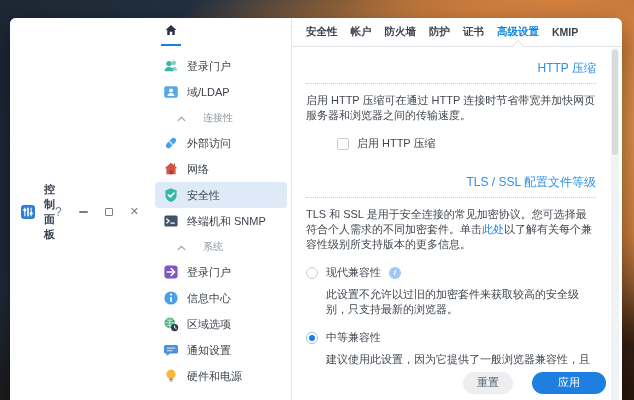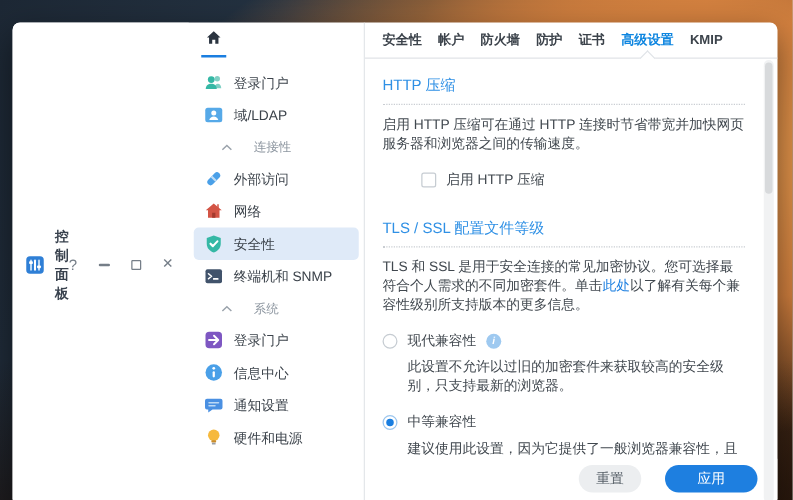--- a/index.html
+++ b/index.html
@@ -45,21 +45,21 @@
   .sb-item.selected{background:#dfeaf8;border-radius:4px;margin:0 4px;padding-left:8px;}
   .sb-icon{width:16px;height:16px;flex:0 0 16px;}
   .sb-section{height:24px;display:flex;align-items:center;gap:17px;padding:0 6px 0 26px;font-size:10px;color:#8d96a0;margin-top:1px;cursor:pointer;}
   
   .content-col{flex:1;display:flex;flex-direction:column;min-width:0;position:relative;}
   .tabs{flex:0 0 28px;display:flex;align-items:center;padding-left:14px;border-bottom:1px solid #e1e4e8;}
   .tab{font-size:10.5px;font-weight:bold;color:#3c434b;margin-right:13px;height:28px;display:flex;align-items:center;position:relative;cursor:pointer;white-space:nowrap;}
   .tab.active{color:#0f86e0;}
   .tab-caret{position:absolute;left:50%;bottom:-5px;width:8px;height:8px;background:#fff;border-left:1px solid #dfe3e7;border-top:1px solid #dfe3e7;transform:translateX(-50%) rotate(45deg);z-index:2;}
   .content-scroll{flex:1;padding:6px 26px 0 14px;overflow:hidden;font-size:11px;color:#41484f;min-height:0;}
-  .sec-title{color:#2f90e5;font-size:12px;padding:7px 0 6px;border-bottom:1px dotted #c9cdd2;}
+  .sec-title{color:#2f90e5;font-size:12px;padding:7px 0 6px;border-bottom:1px dotted #c9cdd2;text-align:right;}
   .para{margin-top:9px;line-height:15px;}
   .check-row{margin-top:13px;display:flex;align-items:center;gap:8px;cursor:pointer;padding-left:31px;}
   .checkbox{width:12px;height:12px;border:1px solid #c6ccd2;border-radius:2px;background:#fff;flex:0 0 12px;box-sizing:border-box;}
   .radio-row{margin-top:13px;display:flex;align-items:center;gap:8px;cursor:pointer;}
   .radio{width:12px;height:12px;border:1px solid #c6ccd2;border-radius:50%;background:#fff;flex:0 0 12px;box-sizing:border-box;position:relative;}
   .radio.checked{border-color:#9cc6ee;}
   .radio.checked::after{content:"";position:absolute;inset:2px;border-radius:50%;background:#1a7ee0;}
   .info-badge{width:12px;height:12px;border-radius:50%;background:#9ec9f0;color:#fff;font-size:8px;font-weight:bold;font-style:italic;display:flex;align-items:center;justify-content:center;cursor:pointer;}
   .opt-desc{margin:7px 0 0 20px;line-height:15px;}
   .spectre-gap{margin-top:16px;}
@@ -184,20 +184,29 @@
           <div class="sb-item">
             <span class="sb-icon"><svg viewBox="0 0 16 16">
                   <circle cx="8" cy="8" r="6.6" fill="#4aa0e8"></circle>
                   <rect x="7.1" y="6.9" width="1.8" height="5" rx="0.9" fill="#fff"></rect>
                   <circle cx="8" cy="4.6" r="1.1" fill="#fff"></circle>
                 </svg></span>
             <span class="sb-label">信息中心</span>
           </div>
           <div class="sb-item">
             <span class="sb-icon"><svg viewBox="0 0 16 16">
+                  <circle cx="6.8" cy="6.8" r="5.4" fill="#4caf7d"></circle>
+                  <path d="M1.6 6.8 H12 M6.8 1.6 V12 M3.2 3.4 C4.8 4.8 8.8 4.8 10.4 3.4 M3.2 10.2 C4.8 8.8 8.8 8.8 10.4 10.2" stroke="#fff" stroke-width="0.8" fill="none" opacity="0.85"></path>
+                  <circle cx="11.6" cy="11.6" r="3.6" fill="#2f3e4e"></circle>
+                  <path d="M11.6 9.9 V11.7 L13.1 12.5" stroke="#fff" stroke-width="1" fill="none" stroke-linecap="round"></path>
+                </svg></span>
+            <span class="sb-label">区域选项</span>
+          </div>
+          <div class="sb-item">
+            <span class="sb-icon"><svg viewBox="0 0 16 16">
                   <path d="M2.6 3 H13.4 A1.6 1.6 0 0 1 15 4.6 V10 A1.6 1.6 0 0 1 13.4 11.6 H7 L3.6 14 V11.6 H2.6 A1.6 1.6 0 0 1 1 10 V4.6 A1.6 1.6 0 0 1 2.6 3 Z" fill="#4a90e2"></path>
                   <rect x="3.6" y="5.6" width="8.8" height="1.2" rx="0.6" fill="#bcd9f5"></rect>
                   <rect x="3.6" y="8" width="6" height="1.2" rx="0.6" fill="#bcd9f5"></rect>
                 </svg></span>
             <span class="sb-label">通知设置</span>
           </div>
           <div class="sb-item">
             <span class="sb-icon"><svg viewBox="0 0 16 16">
                   <circle cx="8" cy="6.2" r="4.6" fill="#f6b93d"></circle>
                   <rect x="6.1" y="10.2" width="3.8" height="1.7" rx="0.5" fill="#c98c2a"></rect>

